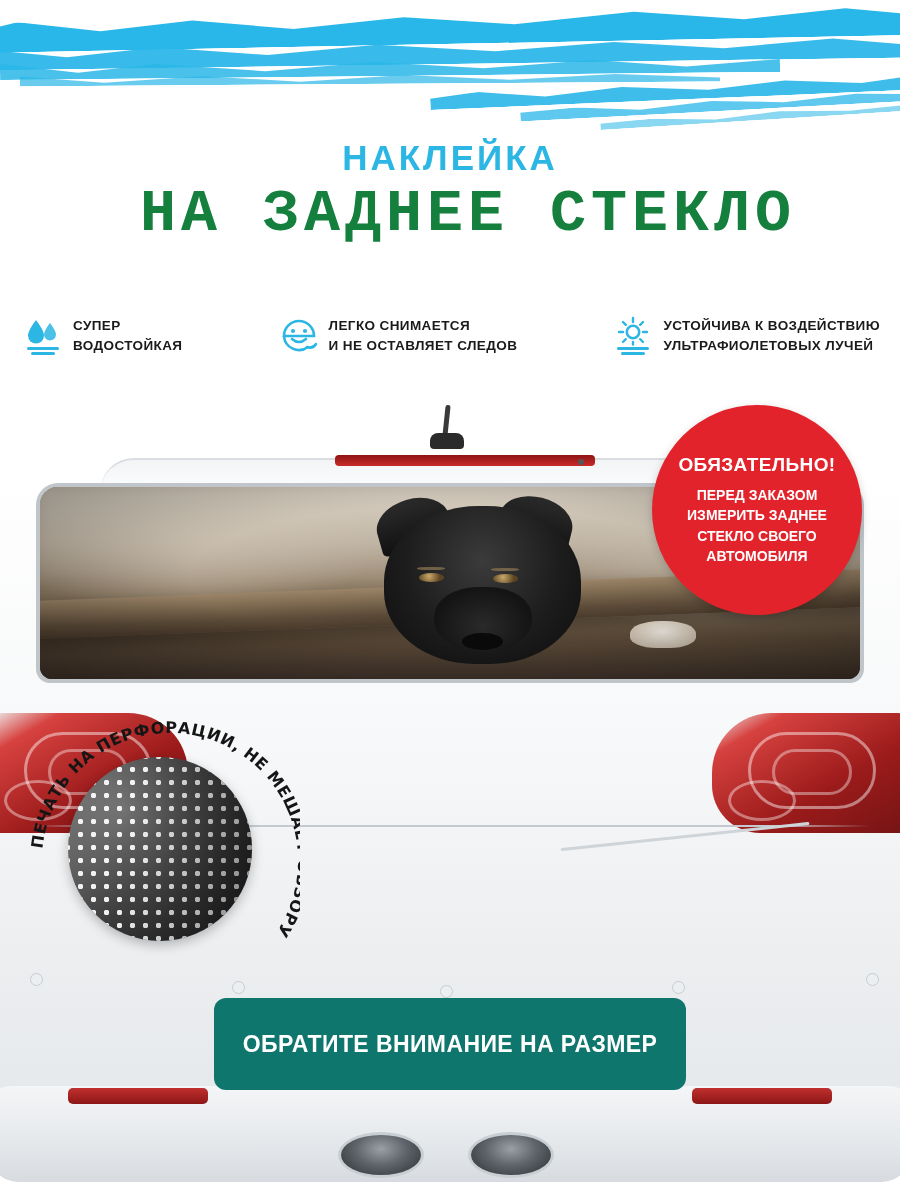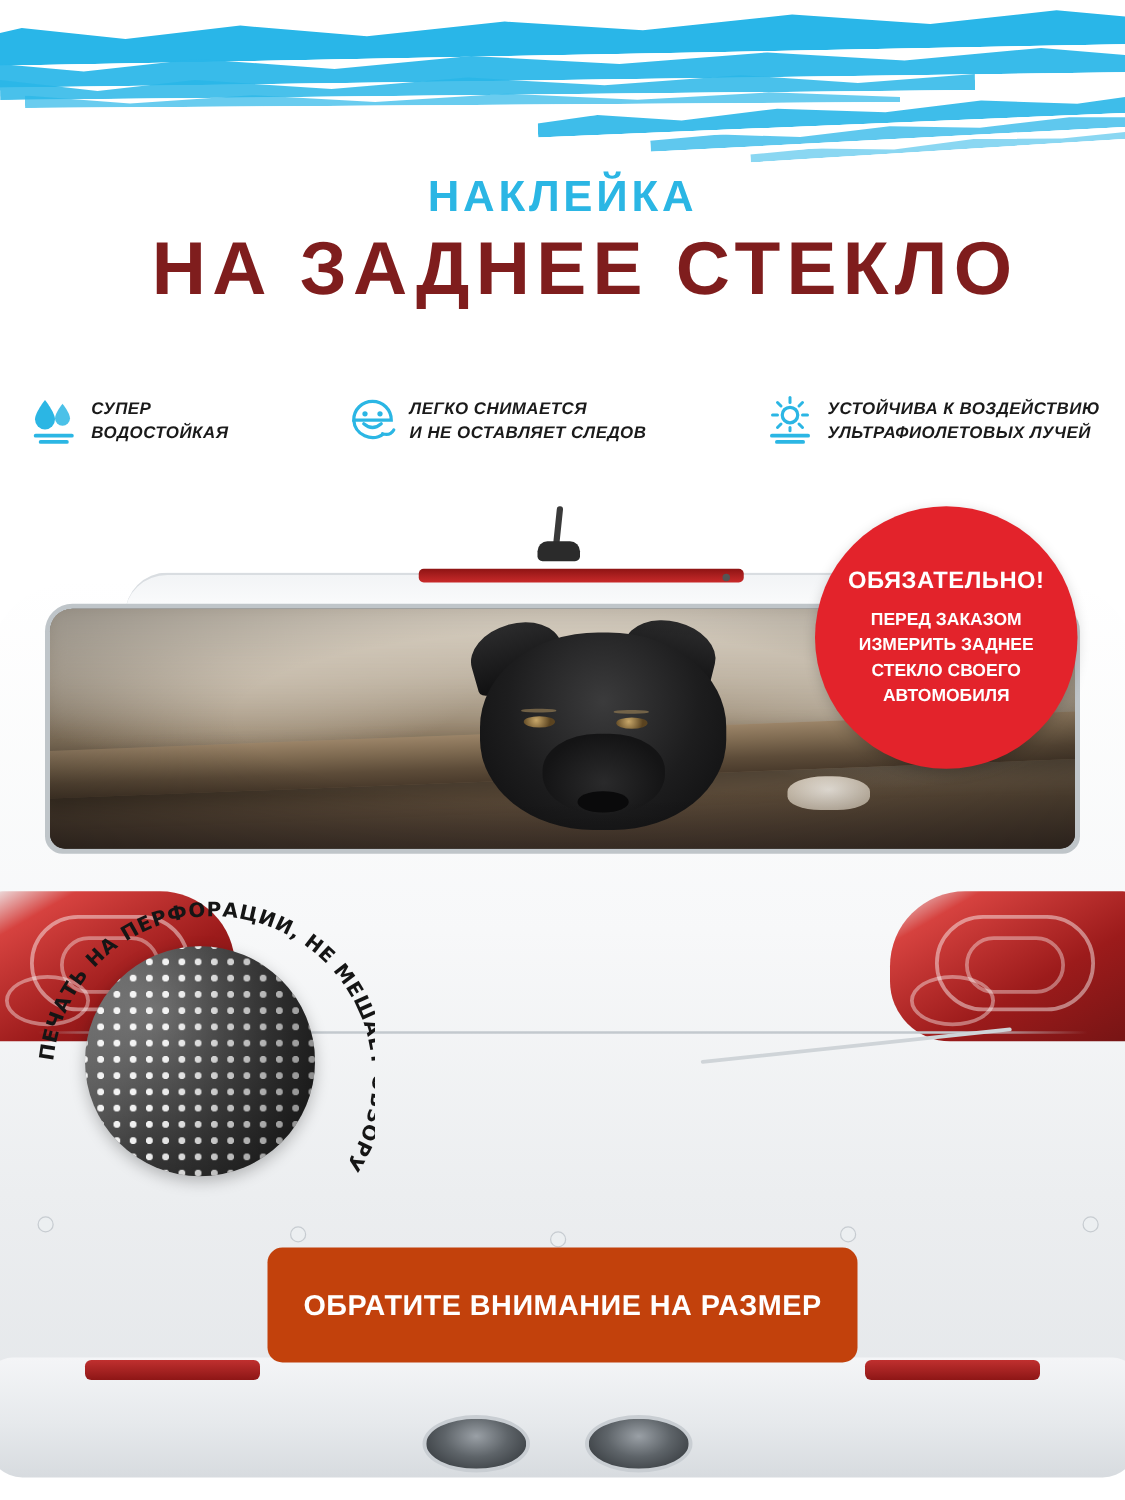--- a/index.html
+++ b/index.html
@@ -50,37 +50,37 @@
     font-family: Liberation Sans, sans-serif;
     font-weight: bold;
     font-size: 35px;
     letter-spacing: 3px;
     color: #2bb6e4;
     text-transform: uppercase;
     line-height: 1;
   }
   .headline-main {
     margin-top: 8px;
-    font-family: Liberation Sans, sans-serif;
+    font-family: Liberation Mono, monospace;
     font-weight: bold;
     font-size: 60px;
     letter-spacing: 5px;
-    color: #7f1d1d;
+    color: #15803d;
     text-transform: uppercase;
     line-height: 1.05;
     margin-left: 36px;
   }
 
   
   .features {
     position: absolute; top: 305px; left: 24px;
     width: 856px; height: 62px;
     display: flex; justify-content: space-between; align-items: center;
   }
-  .feature { display: flex; align-items: flex-end; gap: 11px; font-style: italic; }
+  .feature { display: flex; align-items: center; gap: 11px; }
   .feature-ico { width: 38px; height: 40px; flex: 0 0 38px; }
   .feature-text {
     font-family: "Liberation Sans", sans-serif;
     font-weight: bold;
     font-size: 13.5px;
     letter-spacing: .4px;
     color: #1a1a1a;
     text-transform: uppercase;
     line-height: 1.45;
   }
@@ -292,21 +292,21 @@
     font-weight: bold;
     font-size: 16px;
     letter-spacing: .6px;
     fill: #151515;
   }
 
   
   .size-banner {
     position: absolute; left: 214px; bottom: 110px;
     width: 472px; height: 92px;
-    background: #c2410c;
+    background: #0f766e;
     border-radius: 12px;
     display: flex; flex-direction: column; align-items: center; justify-content: center;
     z-index: 7;
   }
   .size-title {
     color: #ffffff; font-weight: bold; font-size: 23px;
     letter-spacing: .4px; text-transform: uppercase;
   }
   .size-sub {
     margin-top: 10px; color: #ffffff; font-weight: bold;

